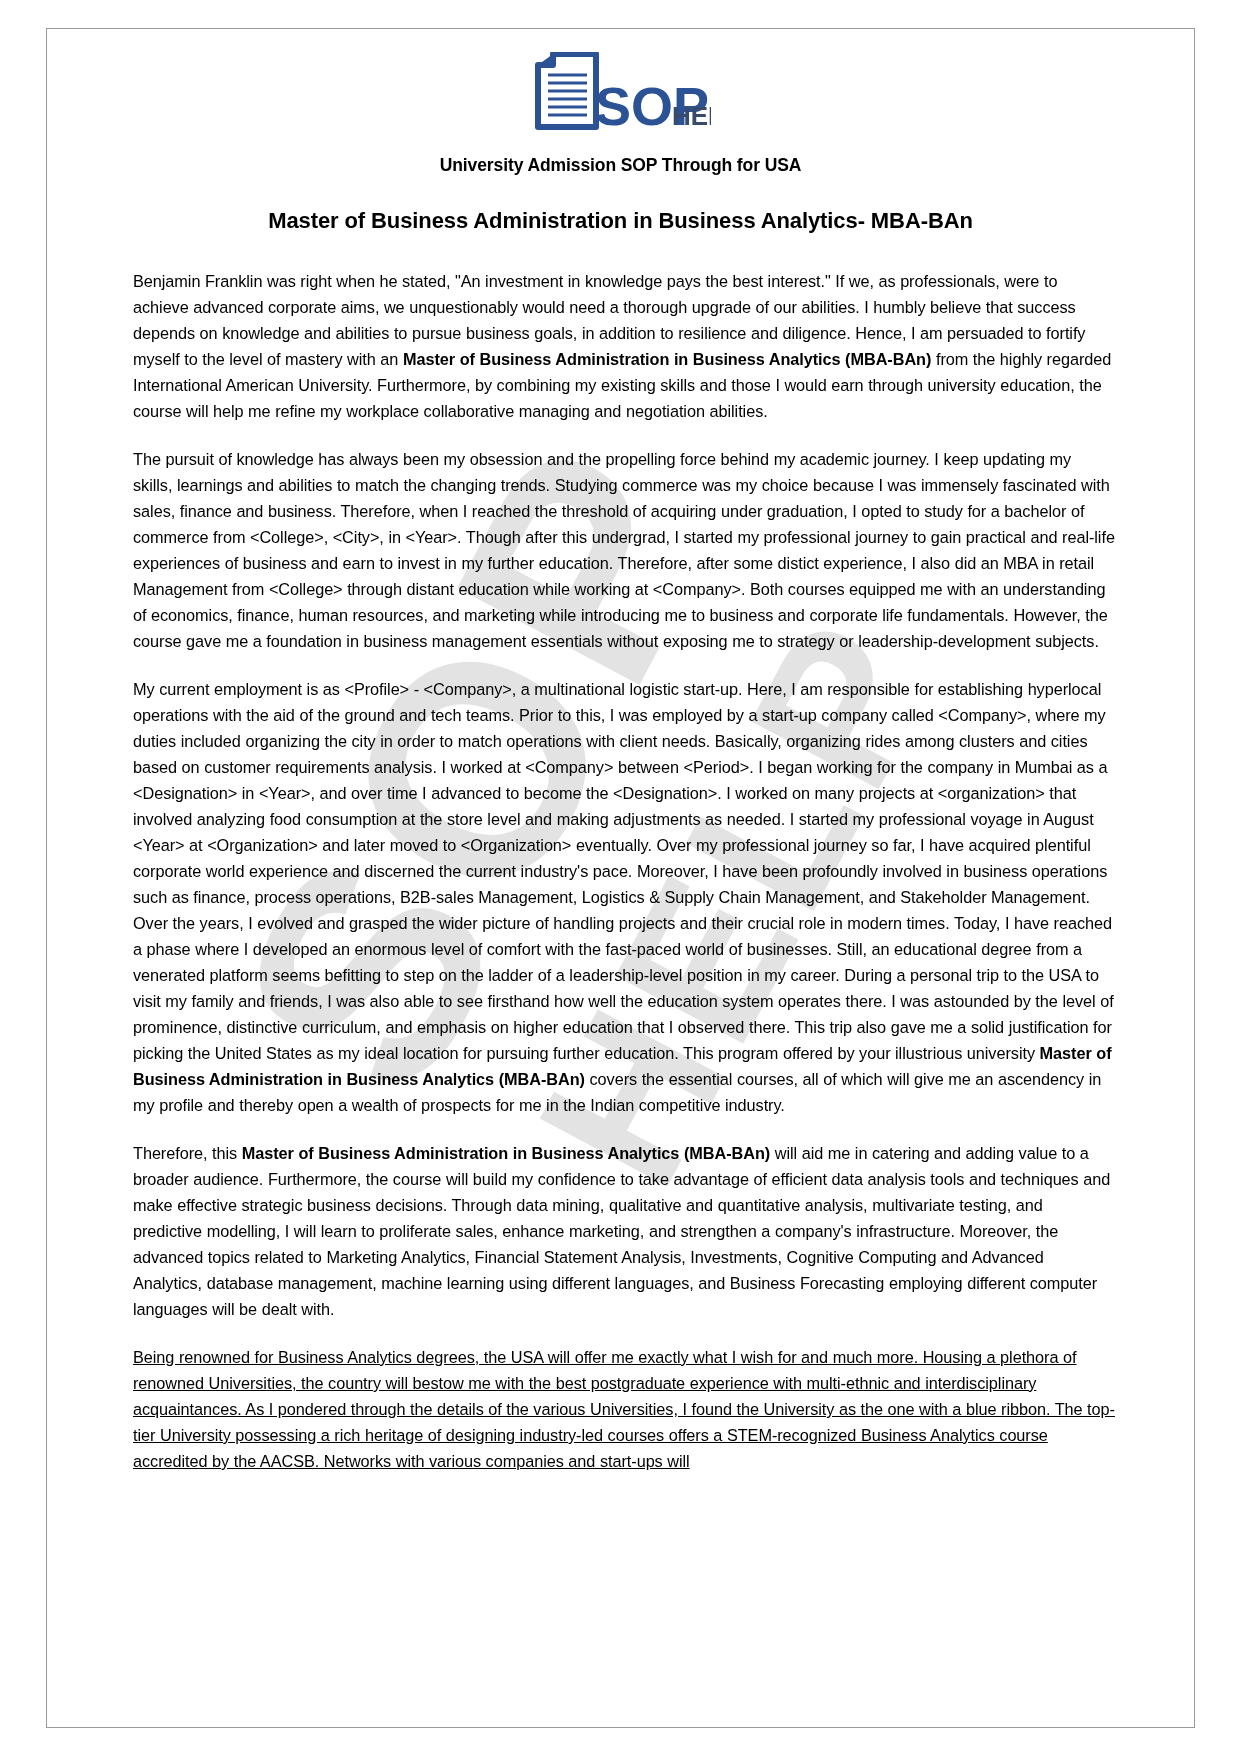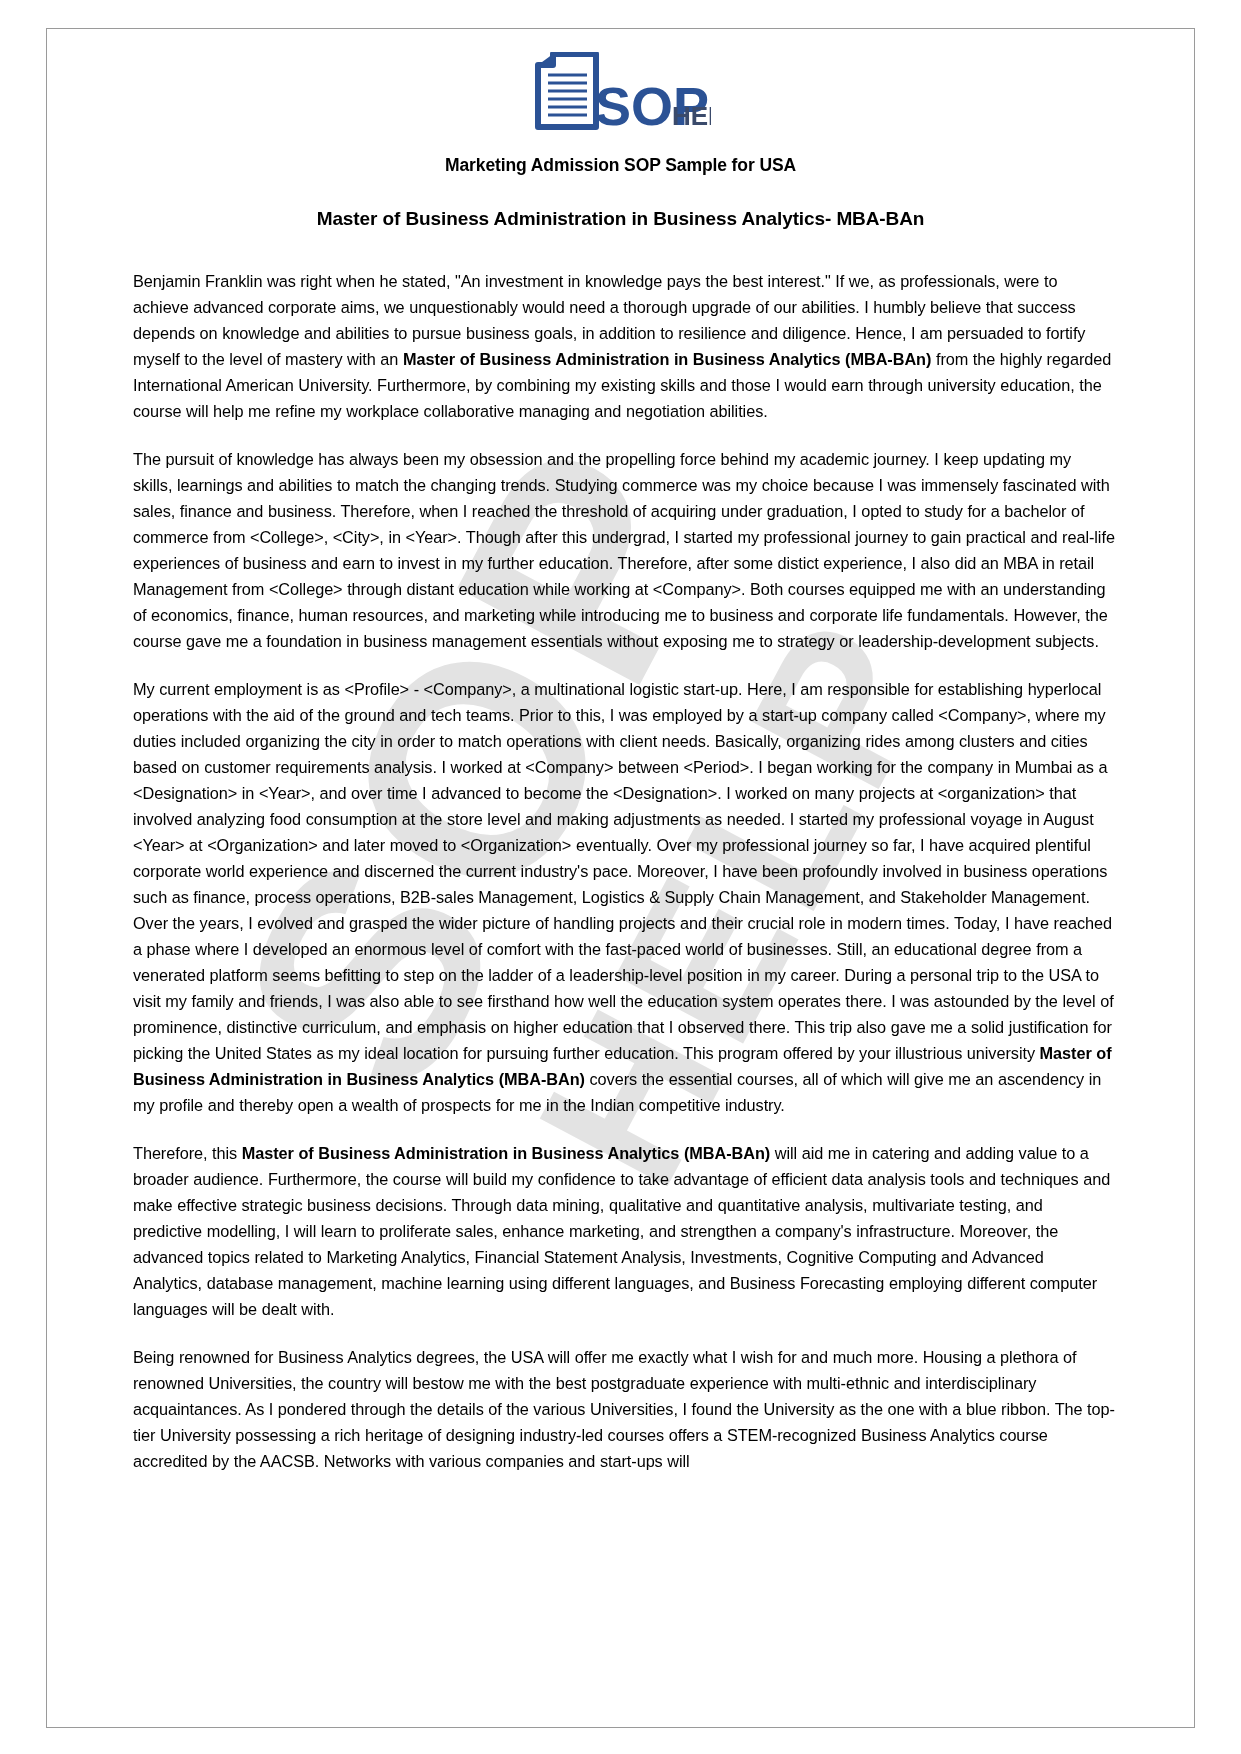--- a/index.html
+++ b/index.html
@@ -75,42 +75,42 @@
     text-align: center;
   }
   .title-main {
     font-size: 17.5px;
     font-weight: bold;
     letter-spacing: -0.1px;
     margin: 0 0 32px 0;
     line-height: 1.2;
   }
   .title-sub {
-    font-size: 19px;
+    font-size: 22px;
     font-weight: bold;
     letter-spacing: -0.1px;
     margin: 0;
     line-height: 1.2;
   }
   .body-text {
     position: absolute;
     left: 133px;
     top: 268px;
     width: 982px;
   }
   .para {
     font-size: 16.3px;
     line-height: 26px;
     margin: 0 0 22px 0;
     text-align: left;
     color: #000;
     letter-spacing: -0.06px;
     word-spacing: 0.1px;
   }
-  .para:last-child { margin-bottom: 0; }
+  .para:last-child { margin-bottom: 0; text-decoration: underline; }
   .para b { font-weight: bold; }
 </style>
 </head>
 <body>
 
 <div class="page">
 
   <div class="watermark">
     <svg width="900" height="1000" viewBox="0 0 900 1000" xmlns="http://www.w3.org/2000/svg">
       <g transform="rotate(-62 450 500)">
@@ -142,21 +142,21 @@
           </g>
 
           <text x="128" y="146" font-family="Liberation Sans, sans-serif" font-size="108" font-weight="bold" fill="#2b5295">SOP</text>
 
           <text x="282" y="146" font-family="Liberation Sans, sans-serif" font-size="52" font-weight="bold" fill="#3a4a6b">HELP</text>
         </svg>
       </span>
     </div>
 
     <div class="titles">
-      <h1 class="title-main">Marketing Admission SOP Sample for USA</h1>
+      <h1 class="title-main">University Admission SOP Through for USA</h1>
       <h2 class="title-sub">Master of Business Administration in Business Analytics- MBA-BAn</h2>
     </div>
 
     <div class="body-text">
       <p class="para"><span>Benjamin Franklin was right when he stated, "An investment in knowledge pays the best interest." If we, as professionals, were to achieve advanced corporate aims, we unquestionably would need a thorough upgrade of our abilities. I humbly believe that success depends on knowledge and abilities to pursue business goals, in addition to resilience and diligence. Hence, I am persuaded to fortify myself to the level of mastery with an </span><b>Master of Business Administration in Business Analytics (MBA-BAn)</b><span> from the highly regarded International American University. Furthermore, by combining my existing skills and those I would earn through university education, the course will help me refine my workplace collaborative managing and negotiation abilities.</span></p>
       <p class="para"><span>The pursuit of knowledge has always been my obsession and the propelling force behind my academic journey. I keep updating my skills, learnings and abilities to match the changing trends. Studying commerce was my choice because I was immensely fascinated with sales, finance and business. Therefore, when I reached the threshold of acquiring under graduation, I opted to study for a bachelor of commerce from &lt;College&gt;, &lt;City&gt;, in &lt;Year&gt;. Though after this undergrad, I started my professional journey to gain practical and real-life experiences of business and earn to invest in my further education. Therefore, after some distict experience, I also did an MBA in retail Management from &lt;College&gt; through distant education while working at &lt;Company&gt;. Both courses equipped me with an understanding of economics, finance, human resources, and marketing while introducing me to business and corporate life fundamentals. However, the course gave me a foundation in business management essentials without exposing me to strategy or leadership-development subjects.</span></p>
       <p class="para"><span>My current employment is as &lt;Profile&gt; - &lt;Company&gt;, a multinational logistic start-up. Here, I am responsible for establishing hyperlocal operations with the aid of the ground and tech teams. Prior to this, I was employed by a start-up company called &lt;Company&gt;, where my duties included organizing the city in order to match operations with client needs. Basically, organizing rides among clusters and cities based on customer requirements analysis. I worked at &lt;Company&gt; between &lt;Period&gt;. I began working for the company in Mumbai as a &lt;Designation&gt; in &lt;Year&gt;, and over time I advanced to become the &lt;Designation&gt;. I worked on many projects at &lt;organization&gt; that involved analyzing food consumption at the store level and making adjustments as needed. I started my professional voyage in August &lt;Year&gt; at &lt;Organization&gt; and later moved to &lt;Organization&gt; eventually. Over my professional journey so far, I have acquired plentiful corporate world experience and discerned the current industry's pace. Moreover, I have been profoundly involved in business operations such as finance, process operations, B2B-sales Management, Logistics &amp; Supply Chain Management, and Stakeholder Management. Over the years, I evolved and grasped the wider picture of handling projects and their crucial role in modern times. Today, I have reached a phase where I developed an enormous level of comfort with the fast-paced world of businesses. Still, an educational degree from a venerated platform seems befitting to step on the ladder of a leadership-level position in my career. During a personal trip to the USA to visit my family and friends, I was also able to see firsthand how well the education system operates there. I was astounded by the level of prominence, distinctive curriculum, and emphasis on higher education that I observed there. This trip also gave me a solid justification for picking the United States as my ideal location for pursuing further education. This program offered by your illustrious university </span><b>Master of Business Administration in Business Analytics (MBA-BAn)</b><span> covers the essential courses, all of which will give me an ascendency in my profile and thereby open a wealth of prospects for me in the Indian competitive industry.</span></p>
       <p class="para"><span>Therefore, this </span><b>Master of Business Administration in Business Analytics (MBA-BAn)</b><span> will aid me in catering and adding value to a broader audience. Furthermore, the course will build my confidence to take advantage of efficient data analysis tools and techniques and make effective strategic business decisions. Through data mining, qualitative and quantitative analysis, multivariate testing, and predictive modelling, I will learn to proliferate sales, enhance marketing, and strengthen a company's infrastructure. Moreover, the advanced topics related to Marketing Analytics, Financial Statement Analysis, Investments, Cognitive Computing and Advanced Analytics, database management, machine learning using different languages, and Business Forecasting employing different computer languages will be dealt with.</span></p>
       <p class="para"><span>Being renowned for Business Analytics degrees, the USA will offer me exactly what I wish for and much more. Housing a plethora of renowned Universities, the country will bestow me with the best postgraduate experience with multi-ethnic and interdisciplinary acquaintances. As I pondered through the details of the various Universities, I found the University as the one with a blue ribbon. The top-tier University possessing a rich heritage of designing industry-led courses offers a STEM-recognized Business Analytics course accredited by the AACSB. Networks with various companies and start-ups will</span></p>
     </div>

